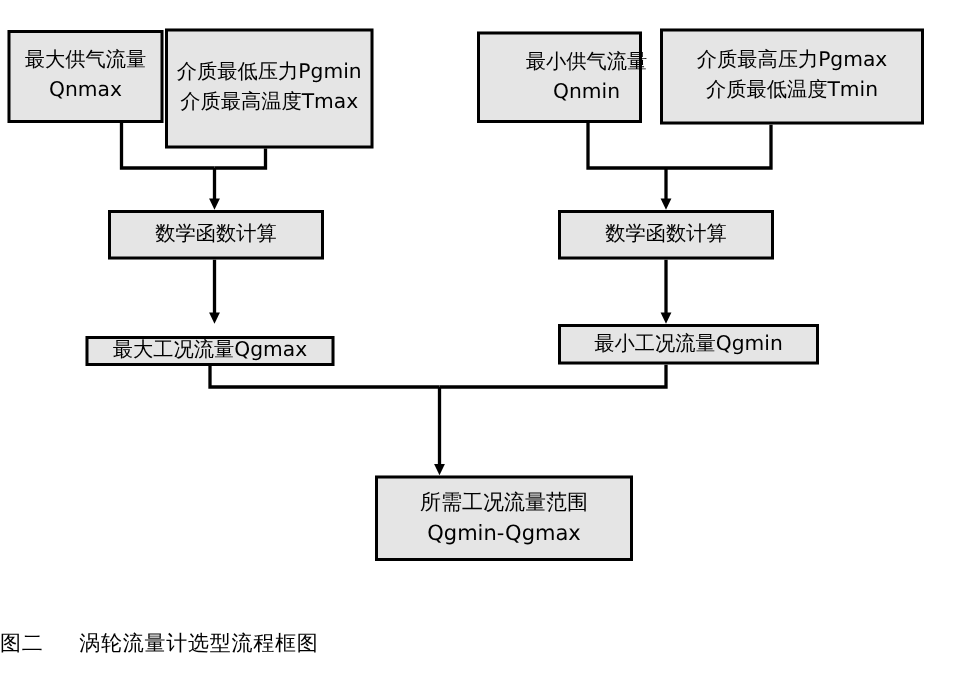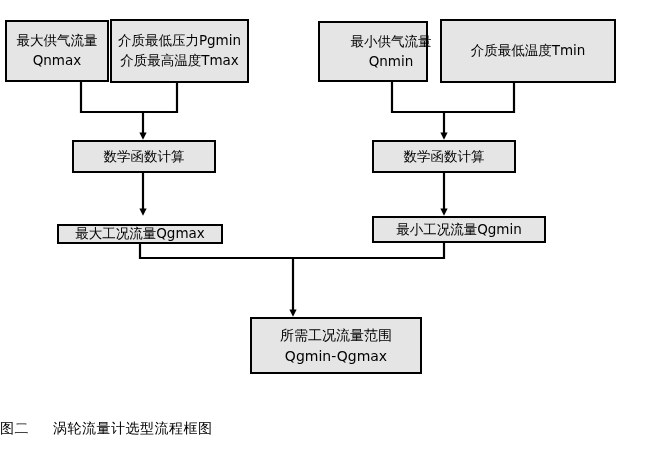--- a/index.html
+++ b/index.html
@@ -37,21 +37,21 @@
     color: #000000;
     z-index: 3;
   }
   .node .line {
     display: block;
     white-space: nowrap;
   }
 
   
   #box-qnmax      { left: 5px;   top: 20px;  width: 104px; height: 62px; }
-  #box-pgmin-tmax { left: 110px; top: 19px;  width: 139px; height: 64px; }
+  #box-pgmin-tmax { left: 110px; top: 19px;  width: 139px; height: 80px; }
   #box-qnmin      { left: 318px; top: 21px;  width: 110px; height: 61px; padding-left: 36px; }
   #box-pgmax-tmin { left: 440px; top: 19px;  width: 176px; height: 64px; }
 
   
   #box-calc-left  { left: 72px;  top: 140px; width: 144px; height: 33px; }
   #box-calc-right { left: 372px; top: 140px; width: 144px; height: 33px; }
 
   
   #box-qgmax { left: 57px;  top: 224px; width: 166px; height: 20px; }
   #box-qgmin { left: 360px; top: 216px; width: 174px; height: 27px; margin-left: 12px; }
@@ -110,20 +110,21 @@
   <span class="line">介质最低压力Pgmin</span>
   <span class="line">介质最高温度Tmax</span>
 </div>
 
 <div class="node" id="box-qnmin">
   <span class="line">最小供气流量</span>
   <span class="line">Qnmin</span>
 </div>
 
 <div class="node" id="box-pgmax-tmin">
+  <span class="line">介质最高压力Pgmax</span>
   <span class="line">介质最低温度Tmin</span>
 </div>
 
 <div class="node" id="box-calc-left">
   <span class="line">数学函数计算</span>
 </div>
 
 <div class="node" id="box-calc-right">
   <span class="line">数学函数计算</span>
 </div>

